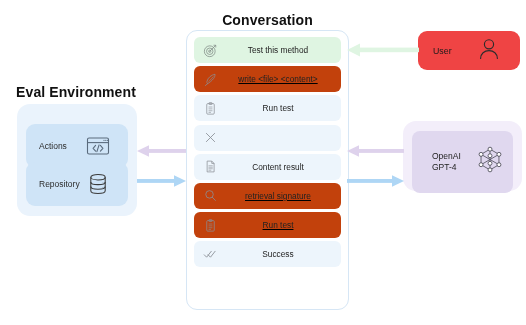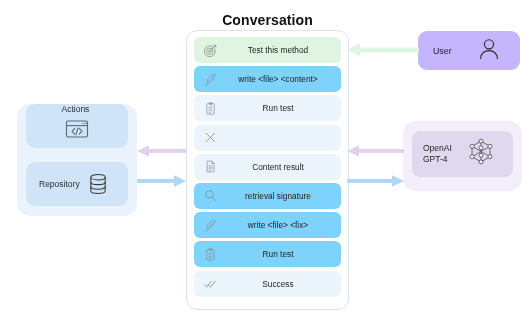--- a/index.html
+++ b/index.html
@@ -29,21 +29,21 @@
     background: #eaf3fc;
     border-radius: 13px;
   }
   .eval-card {
     position: absolute; left: 9px;
     width: 102px; height: 44px;
     background: #cfe4f7;
     border-radius: 9px;
     display: flex; align-items: center;
   }
-  #eval-card-actions { top: 0; flex-direction: column; }
+  #eval-card-actions { top: 20px; }
   #eval-card-repo    { top: 58px; }
   .eval-card-label {
     font-size: 8.5px; color: #2c2c2c;
     margin-left: 13px; width: 44px;
   }
   .eval-card-icon { width: 30px; height: 30px; display: block; }
 
   
   #conv-title { left: 185px; top: 12px; width: 165px; }
   #conversation {
@@ -57,81 +57,82 @@
     gap: 3.2px;
   }
   .conv-row {
     height: 26px;
     border-radius: 6px;
     display: flex; align-items: center;
     flex: 0 0 auto;
   }
   .conv-row.green { background: #dff5e2; }
   .conv-row.blue  { background: #edf5fc; }
-  .conv-row.grey  { background: #7dd3fc; }
+  .conv-row.grey  { background: #c2410c; text-decoration: underline; }
   .conv-icon {
     width: 26px; min-width: 26px;
     display: flex; align-items: center; justify-content: center;
     margin-left: 3px;
   }
   .conv-icon svg { display: block; }
   .conv-text {
     flex: 1;
     text-align: center;
     font-size: 8.3px;
     color: #222222;
     padding-right: 8px;
     white-space: nowrap;
   }
 
   
   #user-box {
     position: absolute; left: 418px; top: 31px;
     width: 102px; height: 39px;
-    background: #c4b5fd;
+    background: #ef4444;
     border-radius: 9px;
     display: flex; align-items: center;
   }
   #user-label { font-size: 8.8px; color: #1b1b1b; margin-left: 15px; width: 42px; }
   #user-icon { width: 28px; height: 28px; }
 
   
   #agent-title { left: 398px; top: 101px; width: 128px; }
   #ai-agent {
     position: absolute; left: 403px; top: 121px;
     width: 119px; height: 70px;
     background: #f3eefa;
     border-radius: 13px;
   }
   #agent-card {
     position: absolute; left: 9px; top: 10px;
-    width: 101px; height: 46px;
+    width: 101px; height: 62px;
     background: #e0d8ef;
     border-radius: 8px;
-    display: flex; align-items: center;
+    display: flex; align-items: center; padding-left: 9px;
   }
   #agent-label {
     font-size: 8.5px; color: #232323; margin-left: 11px;
     line-height: 11px; width: 42px;
   }
   #agent-icon { width: 32px; height: 32px; }
 
   
   .arrow { position: absolute; }
   #arrow-user-to-conv { left: 347px; top: 42px; }
   #arrow-conv-to-eval { left: 137px; top: 143px; }
   #arrow-eval-to-conv { left: 137px; top: 173px; }
   #arrow-agent-to-conv { left: 347px; top: 143px; }
   #arrow-conv-to-agent { left: 347px; top: 173px; }
 </style>
 </head>
 <body>
 
 <div id="stage">
 
+  <div class="sec-title" id="eval-title">Eval Environment</div>
 
   <div id="eval-env">
 
     <div class="eval-card" id="eval-card-actions">
       <span class="eval-card-label">Actions</span>
       <span>
         <svg class="eval-card-icon" viewBox="0 0 30 30">
           <rect x="4.5" y="7" width="21" height="16" rx="1.6" fill="none" stroke="#5a6b7d" stroke-width="1.1"></rect>
           <line x1="4.5" y1="11.6" x2="25.5" y2="11.6" stroke="#5a6b7d" stroke-width="1.1"></line>
           <circle cx="21" cy="9.3" r="0.65" fill="#5a6b7d"></circle>
@@ -228,30 +229,20 @@
     <div class="conv-row grey">
       <span class="conv-icon">
         <svg width="15" height="15" viewBox="0 0 20 20">
           <circle cx="8.7" cy="8.5" r="5" fill="none" stroke="#8b8f96" stroke-width="1.05"></circle>
           <line x1="12.4" y1="12.3" x2="16.5" y2="16.6" stroke="#8b8f96" stroke-width="1.05" stroke-linecap="round"></line>
         </svg>
       </span>
       <span class="conv-text">retrieval signature</span>
     </div>
 
-    <div class="conv-row grey">
-      <span class="conv-icon">
-        <svg width="15" height="15" viewBox="0 0 20 20">
-          <path d="M16 3 C11 4 6.5 7.5 5.3 12.5 C5 13.8 5.3 14.9 6 15.6 C8.7 14.1 12 11.6 14.2 8.6 C15.5 6.8 16.1 4.8 16 3 Z" fill="none" stroke="#8b8f96" stroke-width="1" stroke-linejoin="round"></path>
-          <line x1="6.2" y1="15.5" x2="3.2" y2="18" stroke="#8b8f96" stroke-width="1" stroke-linecap="round"></line>
-          <line x1="13.6" y1="6.4" x2="7.8" y2="12.6" stroke="#8b8f96" stroke-width="0.8" stroke-linecap="round"></line>
-        </svg>
-      </span>
-      <span class="conv-text">write &lt;file&gt; &lt;fix&gt;</span>
-    </div>
 
     <div class="conv-row grey">
       <span class="conv-icon">
         <svg width="15" height="15" viewBox="0 0 20 20">
           <rect x="5" y="3.5" width="10" height="14" rx="1.3" fill="none" stroke="#8b8f96" stroke-width="1"></rect>
           <rect x="7.9" y="2.2" width="4.2" height="2.4" rx="0.7" fill="none" stroke="#8b8f96" stroke-width="1"></rect>
           <line x1="7.4" y1="8" x2="12.6" y2="8" stroke="#8b8f96" stroke-width="0.85"></line>
           <line x1="7.4" y1="10.5" x2="12.6" y2="10.5" stroke="#8b8f96" stroke-width="0.85"></line>
           <line x1="7.4" y1="13" x2="12.6" y2="13" stroke="#8b8f96" stroke-width="0.85"></line>
           <line x1="7.4" y1="15.2" x2="10.6" y2="15.2" stroke="#8b8f96" stroke-width="0.85"></line>

